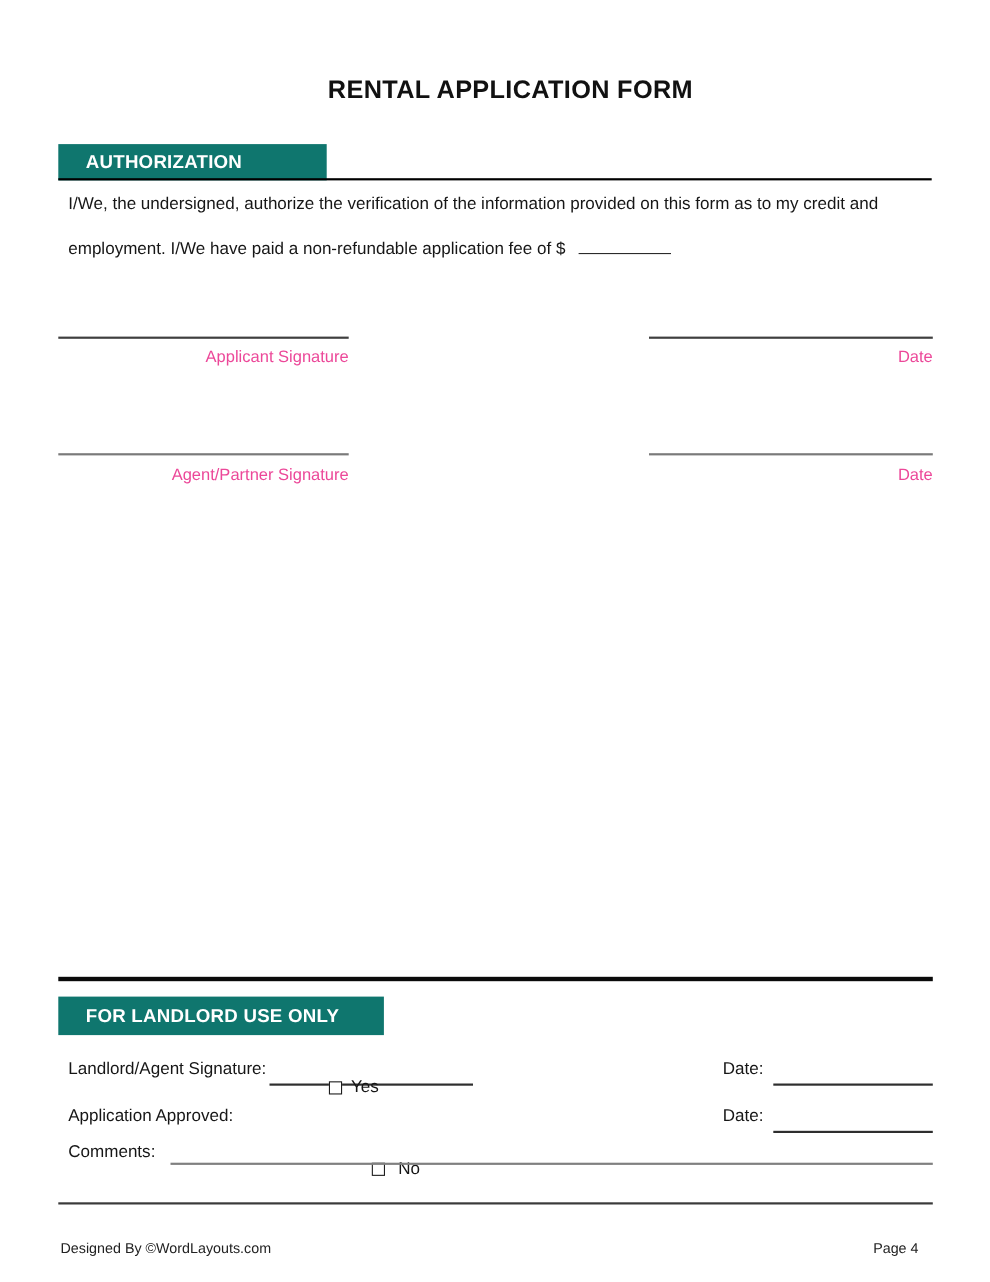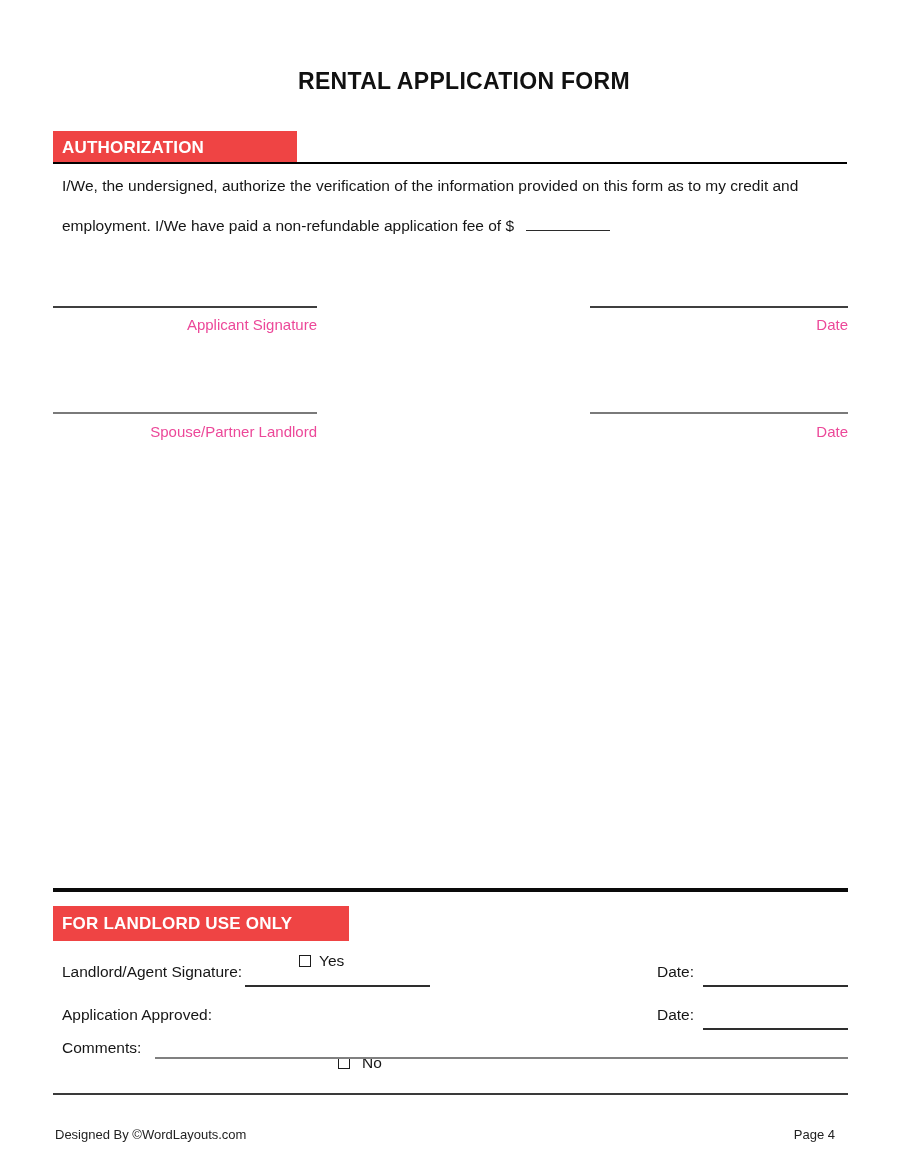--- a/index.html
+++ b/index.html
@@ -17,27 +17,27 @@
     top: 54px; left: 0; width: 100%;
     margin: 14px;
     text-align: center;
     font-size: 23px;
     font-weight: 700;
     letter-spacing: 0.3px;
     color: #111111;
   }
   .section-bar {
     position: absolute;
-    background: #ef4444;
+    background: #0f766e;
     color: #ffffff;
     font-weight: 700;
     font-size: 17px;
     display: flex;
     align-items: center;
-    padding-left: 9px;
+    padding-left: 25px;
     box-sizing: border-box;
     letter-spacing: 0.2px;
   }
   .auth-bar   { left: 53px; top: 131px; width: 244px; height: 33px; }
   .auth-rule  { position: absolute; left: 53px; top: 162px; width: 794px; height: 2px; background: #000000; }
   .body-line  { position: absolute; font-size: 15.5px; color: #161616; white-space: nowrap; }
   .line1      { left: 62px; top: 177px; }
   .line2      { left: 62px; top: 215px; }
   .fee-blank  {
     display: inline-block;
@@ -75,21 +75,21 @@
   .u-comments     { left: 155px; top: 1057px; width: 693px; height: 2px;   background: #808080; }
   .check-option {
     position: absolute;
     display: flex;
     align-items: center;
     gap: 8px;
     font-size: 15.5px;
     color: #161616;
     cursor: default;
   }
-  .opt-yes { left: 253px; top: 952px; padding-left: 46px; }
+  .opt-yes { left: 253px; top: 980px; padding-left: 46px; }
   .opt-no  { left: 338px; top: 1054px; gap: 12px; }
   .checkbox {
     width: 12px; height: 12px;
     border: 1.6px solid #1d1d1d;
     background: #ffffff;
     box-sizing: border-box;
     flex: 0 0 auto;
   }
   .bottom-rule { left: 53px; top: 1093px; width: 795px; height: 1.5px; background: #3a3a3a; }
   .footer-left  { position: absolute; left: 55px;  top: 1127px; font-size: 13px; color: #222222; }
@@ -112,21 +112,21 @@
     <span>employment. I/We have paid a non-refundable application fee of $</span><span class="fee-blank"></span>
   </div>
 
   <div class="rule sig-line-1-left"></div>
   <div class="rule sig-line-1-right"></div>
   <div class="sig-label sig-label-1-left">Applicant Signature</div>
   <div class="sig-label sig-label-1-right">Date</div>
 
   <div class="rule sig-line-2-left"></div>
   <div class="rule sig-line-2-right"></div>
-  <div class="sig-label sig-label-2-left">Spouse/Partner Landlord</div>
+  <div class="sig-label sig-label-2-left">Agent/Partner Signature</div>
   <div class="sig-label sig-label-2-right">Date</div>
 
   <div class="rule thick-divider"></div>
   <div class="section-bar landlord-bar">
     <span>FOR LANDLORD USE ONLY</span>
   </div>
 
   <div class="field-label lbl-landlord-sig">Landlord/Agent Signature:</div>
   <div class="rule u-landlord-sig"></div>
   <div class="field-label lbl-date-1">Date:</div>

